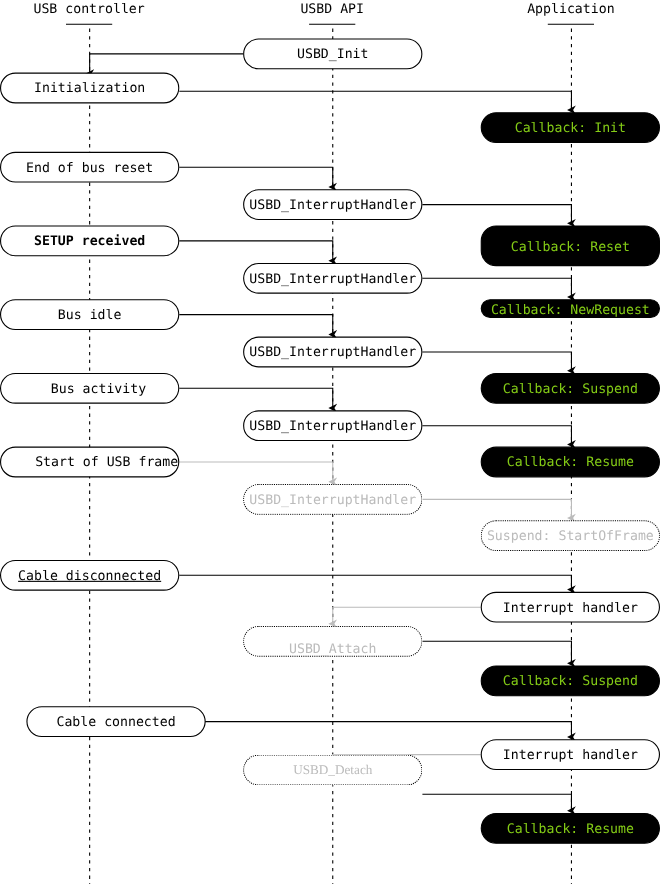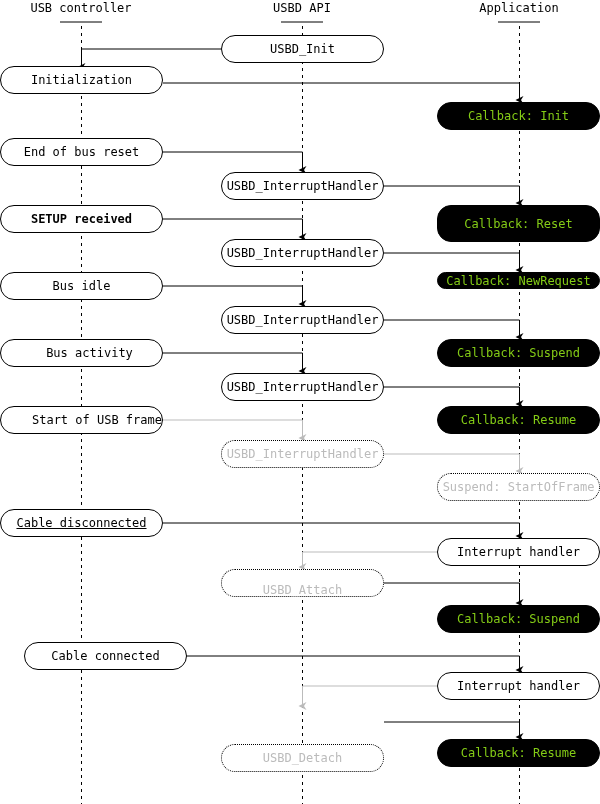--- a/index.html
+++ b/index.html
@@ -178,21 +178,21 @@
       </div>
       <div class="node filled" style="left: 437px; top: 605px; width: 163px; height: 28px;">
         <span>Callback: Suspend</span>
       </div>
       <div class="node solid" style="left: 0px; top: 642px; width: 163px; height: 28px; margin-left: 24px;">
         <span>Cable connected</span>
       </div>
       <div class="node solid" style="left: 437px; top: 672px; width: 163px; height: 28px;">
         <span>Interrupt handler</span>
       </div>
-      <div class="node ghost" style="left: 221px; top: 744px; width: 163px; height: 28px;">
+      <div class="node ghost" style="left: 221px; top: 686px; width: 163px; height: 28px; font-family: Liberation Serif, serif;">
         <span>USBD_Detach</span>
       </div>
       <div class="node filled" style="left: 437px; top: 739px; width: 163px; height: 28px;">
         <span>Callback: Resume</span>
       </div>
     </div>
 
 </div>
 
 </body></html>

